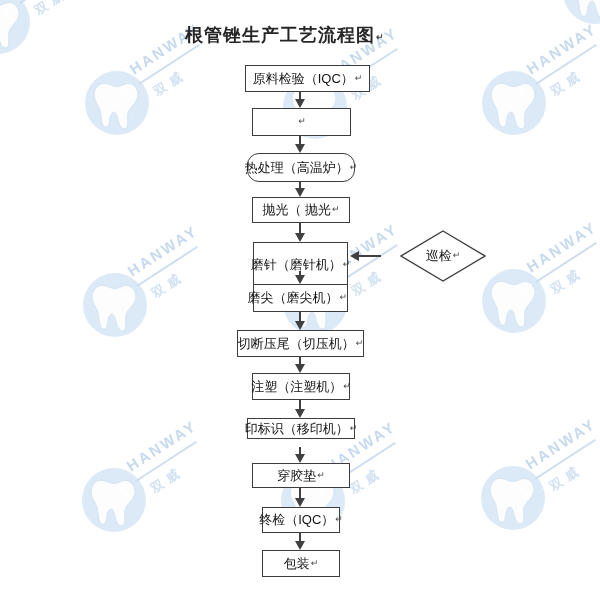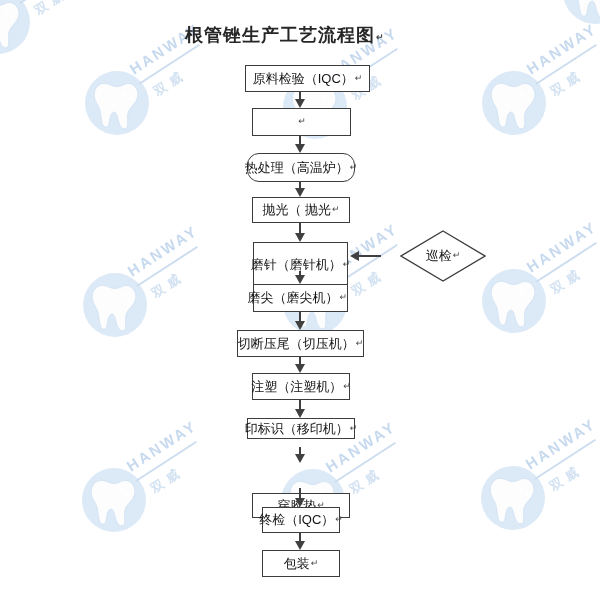--- a/index.html
+++ b/index.html
@@ -256,21 +256,21 @@
         <span class="pmark">↵</span>
       </div>
       <div class="varrow" style="left: 299px; top: 400px; height: 10px;"></div>
       <div class="vhead" style="left: 295px; top: 409px;"></div>
       <div class="node" style="left: 247px; top: 418px; width: 108px; height: 21px;">
         <span>印标识（移印机）</span>
         <span class="pmark">↵</span>
       </div>
       <div class="varrow" style="left: 299px; top: 447px; height: 8px;"></div>
       <div class="vhead" style="left: 295px; top: 454px;"></div>
-      <div class="node" style="left: 252px; top: 463px; width: 98px; height: 25px; margin-top: 30px;">
+      <div class="node" style="left: 252px; top: 463px; width: 98px; height: 25px;">
         <span>穿胶垫</span>
         <span class="pmark">↵</span>
       </div>
       <div class="varrow" style="left: 299px; top: 488px; height: 11px;"></div>
       <div class="vhead" style="left: 295px; top: 498px;"></div>
       <div class="node" style="left: 262px; top: 507px; width: 78px; height: 26px;">
         <span>终检（IQC）</span>
         <span class="pmark">↵</span>
       </div>
       <div class="varrow" style="left: 299px; top: 533px; height: 9px;"></div>

